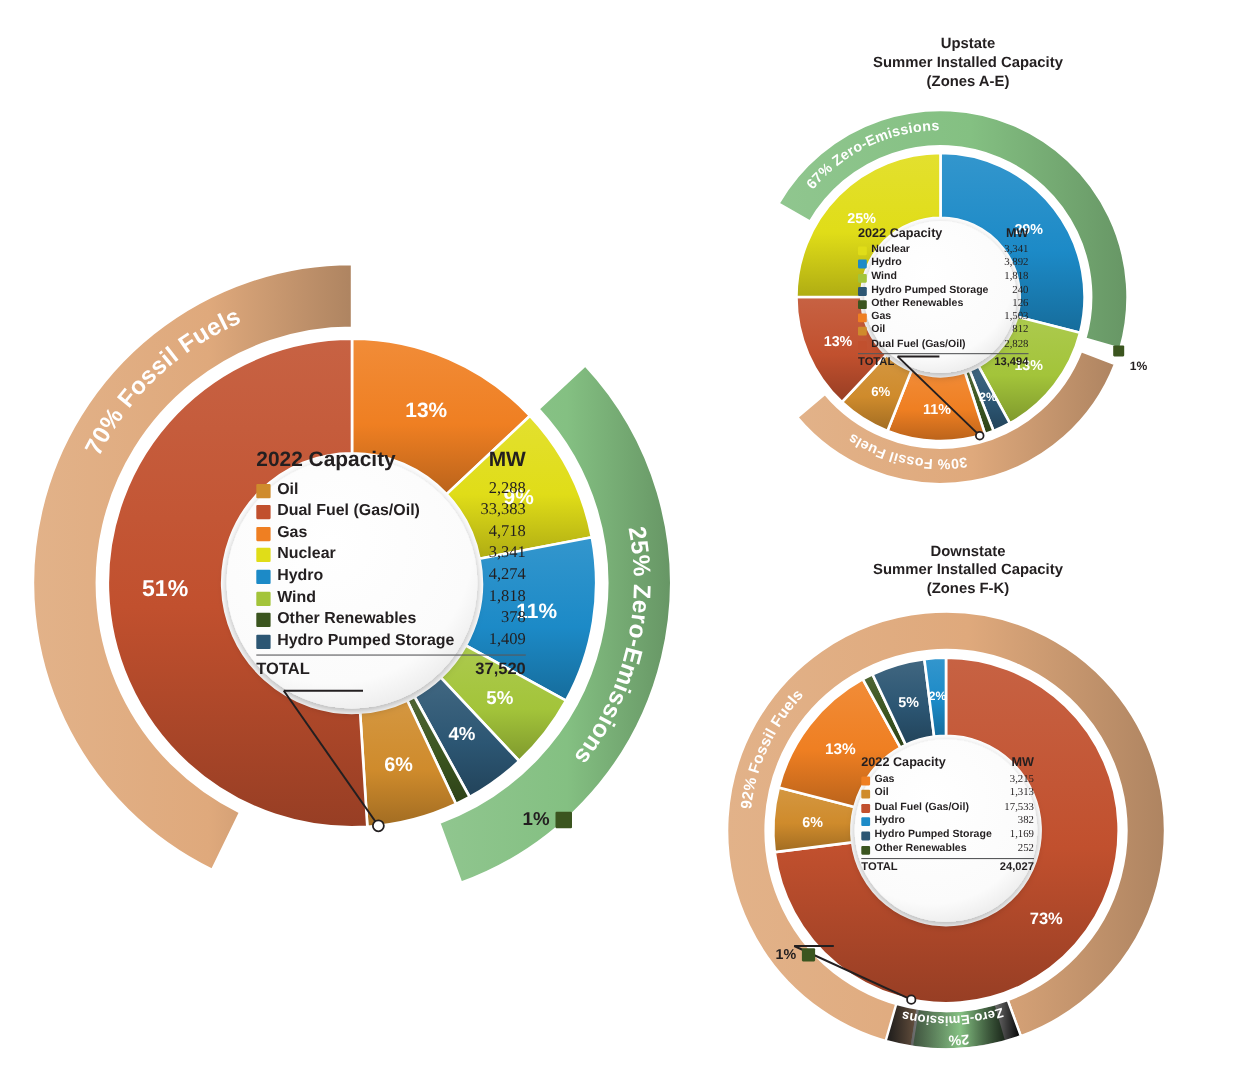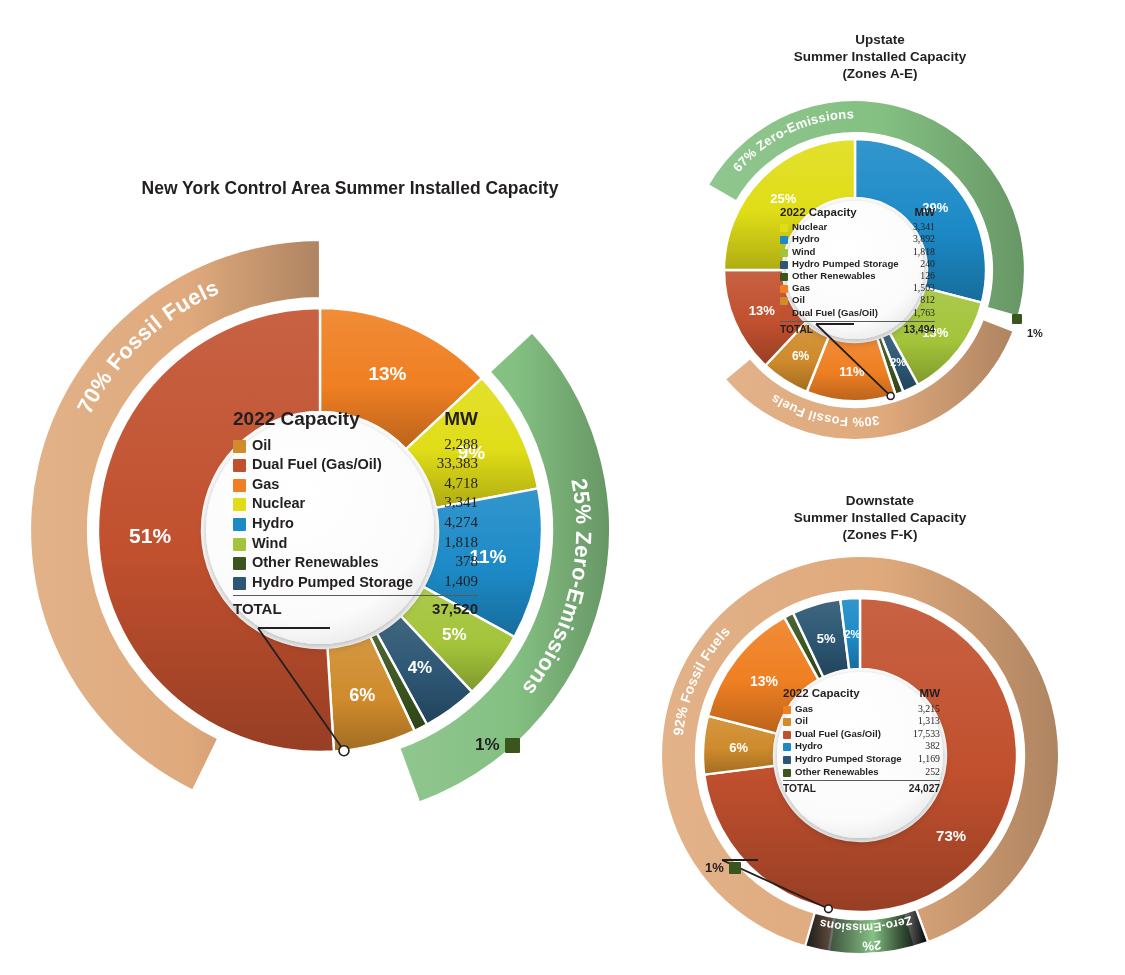--- a/index.html
+++ b/index.html
@@ -95,21 +95,20 @@
     border-radius: 1px;
   }
   svg { display: block; }
   text { font-family: "Liberation Sans", sans-serif; }
 </style>
 </head>
 <body>
 
 <div id="root">
 
-  <div class="chart-title" id="title-main">New York Control Area Summer Installed Capacity</div>
 
   <svg id="svg-main" class="panel" style="left:0px; top:220px;" width="640" height="620" viewBox="0 0 640 620">
       <defs>
         <filter id="svg-main-sh" x="-40%" y="-40%" width="190%" height="190%">
           <feDropShadow dx="0" dy="3" stdDeviation="4" flood-color="#000" flood-opacity="0.30"></feDropShadow>
         </filter>
         <linearGradient id="g0" x1="0" y1="0" x2="1" y2="0">
           <stop offset="0%" stop-color="rgb(226,178,137)"></stop>
           <stop offset="55%" stop-color="#dfa97c"></stop>
           <stop offset="100%" stop-color="rgb(174,132,97)"></stop>
@@ -381,21 +380,21 @@
           <span class="val">1,503</span>
         </div>
         <div class="legend-row">
           <span class="sw" style="background: rgb(207, 139, 44);"></span>
           <span class="nm">Oil</span>
           <span class="val">812</span>
         </div>
         <div class="legend-row">
           <span class="sw" style="background: rgb(193, 80, 46);"></span>
           <span class="nm">Dual Fuel (Gas/Oil)</span>
-          <span class="val">1,763</span>
+          <span class="val">2,828</span>
         </div>
       </div>
     <div class="legend-total">
       <span class="lt-label">TOTAL</span>
       <span class="lt-val">13,494</span>
     </div>
   </div>
 
   <div class="callout-label" style="left:1012px; top:327px; font-size:11px; flex-direction:row-reverse;">
     <span>1%</span>

